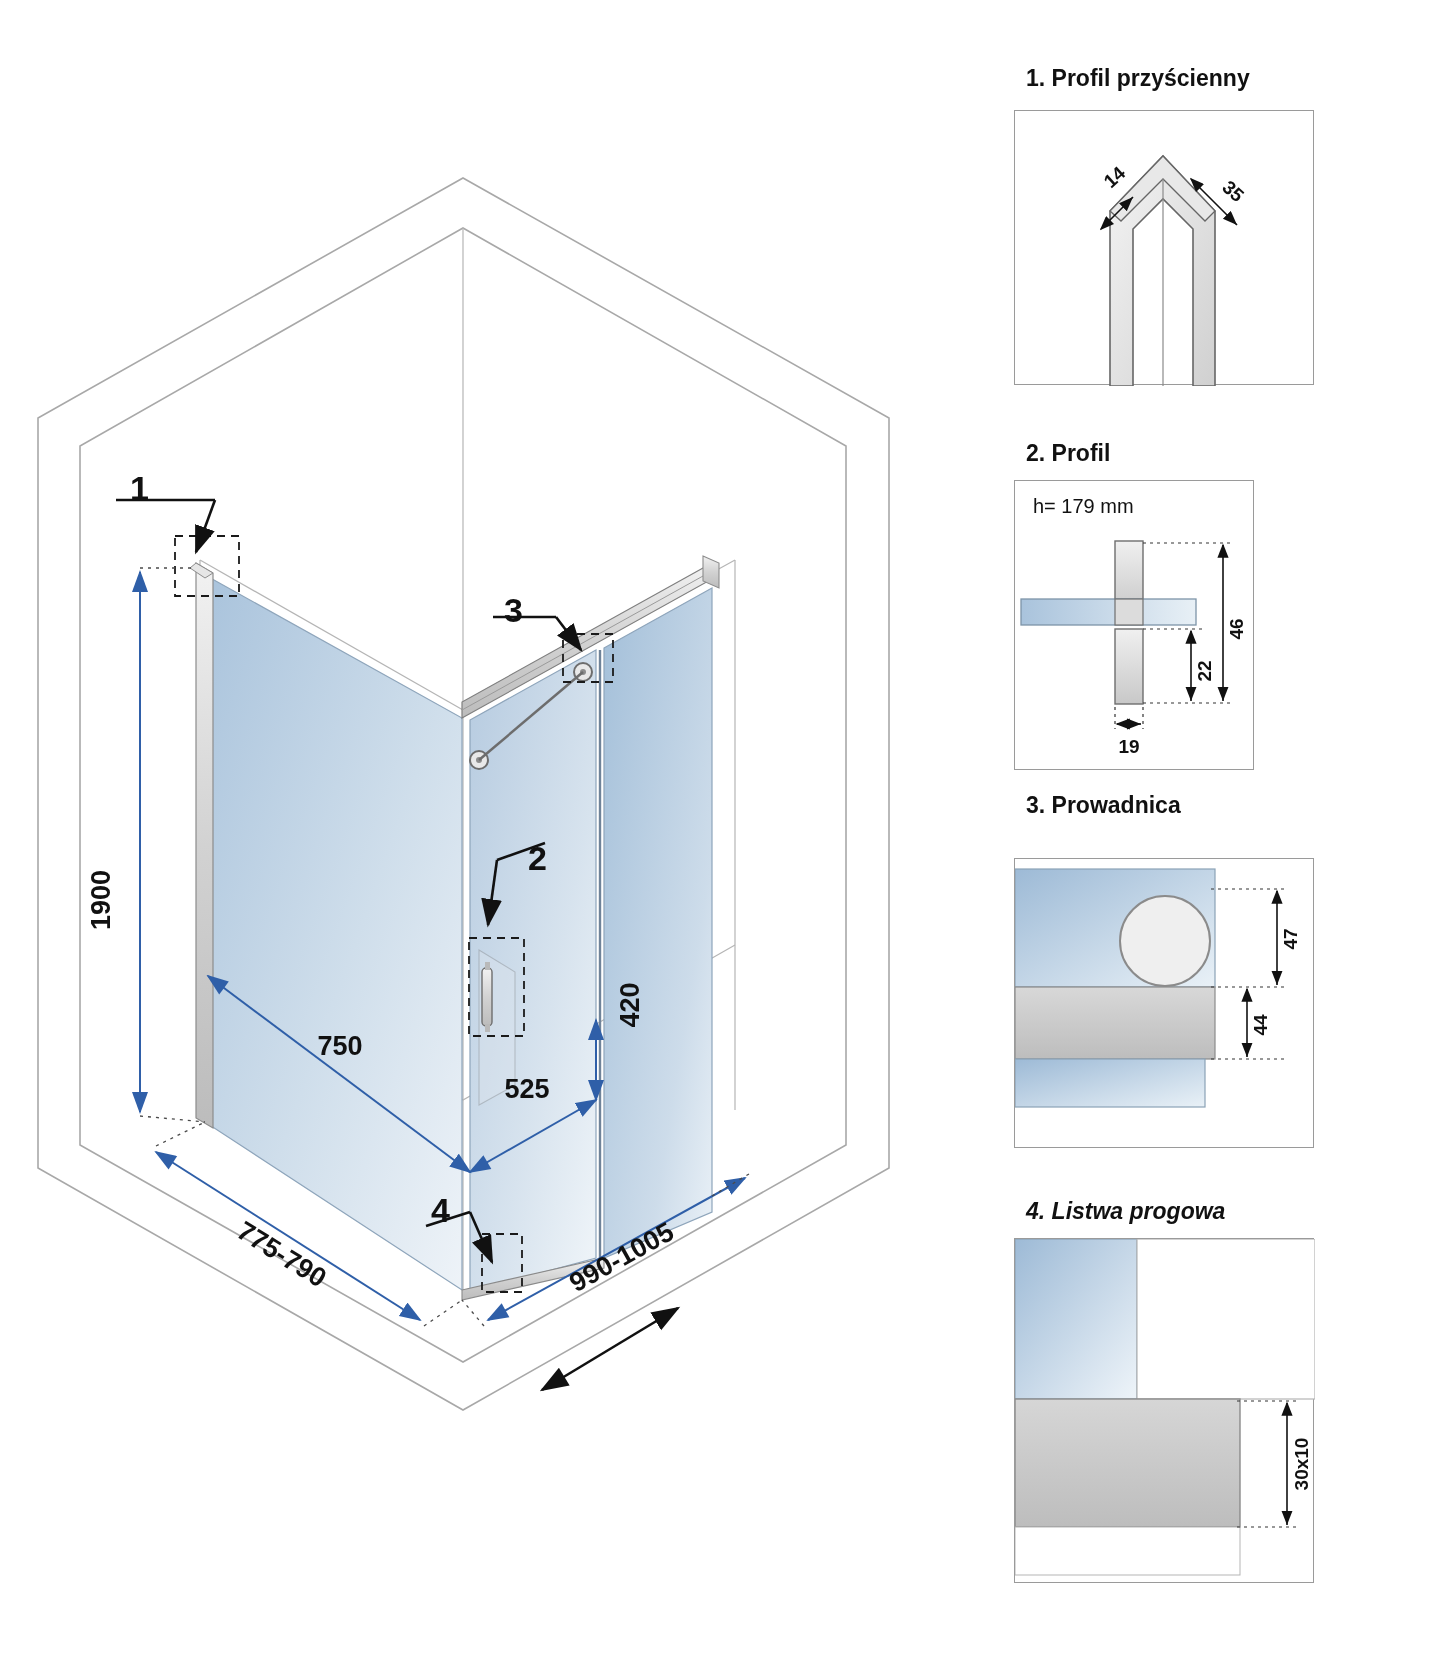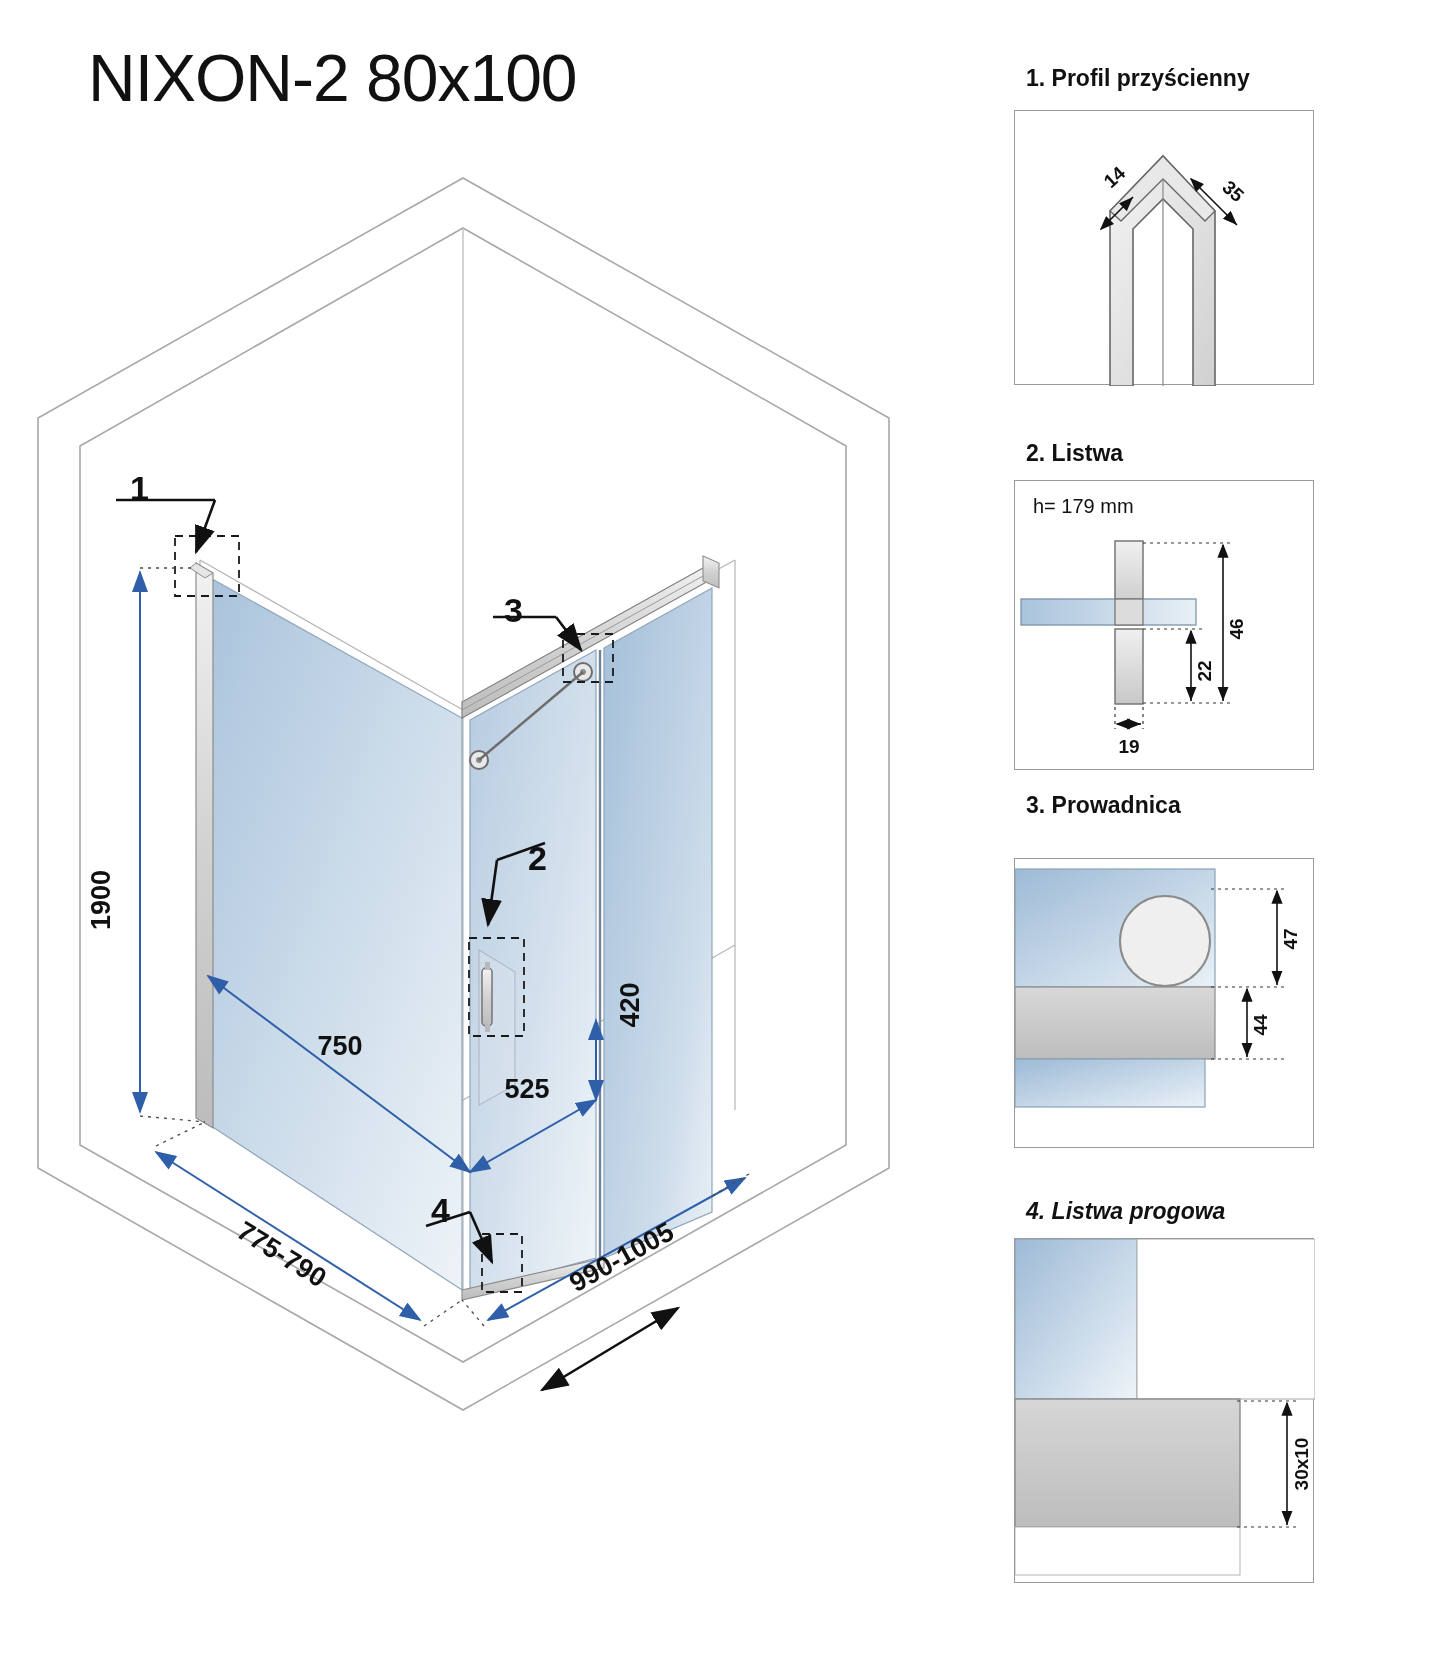--- a/index.html
+++ b/index.html
@@ -48,21 +48,20 @@
     border: 1.5px solid #9a9a9a;
     background: #ffffff;
     box-sizing: border-box;
   }
 </style>
 </head>
 <body>
 
 <div id="root">
 
-  <div class="title">NIXON-2 80x100</div>
 
   <svg class="main" viewBox="0 0 1445 1680">
     <defs>
       <linearGradient id="glassSide" x1="0" y1="0" x2="1" y2="1">
         <stop offset="0%" stop-color="#a9c3dc"></stop>
         <stop offset="55%" stop-color="#cfdeeb"></stop>
         <stop offset="100%" stop-color="#eef3f8"></stop>
       </linearGradient>
       <linearGradient id="glassFront" x1="0" y1="0" x2="1" y2="1">
         <stop offset="0%" stop-color="#b6cbe0"></stop>
@@ -242,23 +241,23 @@
       </g>
       <g font-family="Liberation Sans, sans-serif" font-size="19" font-weight="700" fill="#111">
         <text x="96" y="78" transform="rotate(-42 96 78)">14</text>
         <text x="206" y="78" transform="rotate(42 206 78)">35</text>
       </g>
     </svg>
   </div>
 
   <div class="panel-title" style="left:1026px; top:440px;">
     <span>2.</span>
-    <span>Listwa</span>
-  </div>
-  <div class="panel-box" style="left:1014px; top:480px; width:300px; height:290px;">
+    <span>Profil</span>
+  </div>
+  <div class="panel-box" style="left:1014px; top:480px; width:240px; height:290px;">
     <svg viewBox="0 0 300 290" style="width:300px;height:290px;">
       <defs>
         <linearGradient id="p2m" x1="0" y1="0" x2="0" y2="1">
           <stop offset="0%" stop-color="#f0f0f0"></stop>
           <stop offset="100%" stop-color="#c8c8c8"></stop>
         </linearGradient>
         <linearGradient id="p2b" x1="0" y1="0" x2="1" y2="0">
           <stop offset="0%" stop-color="#a9c3dc"></stop>
           <stop offset="100%" stop-color="#e8f0f6"></stop>
         </linearGradient>

